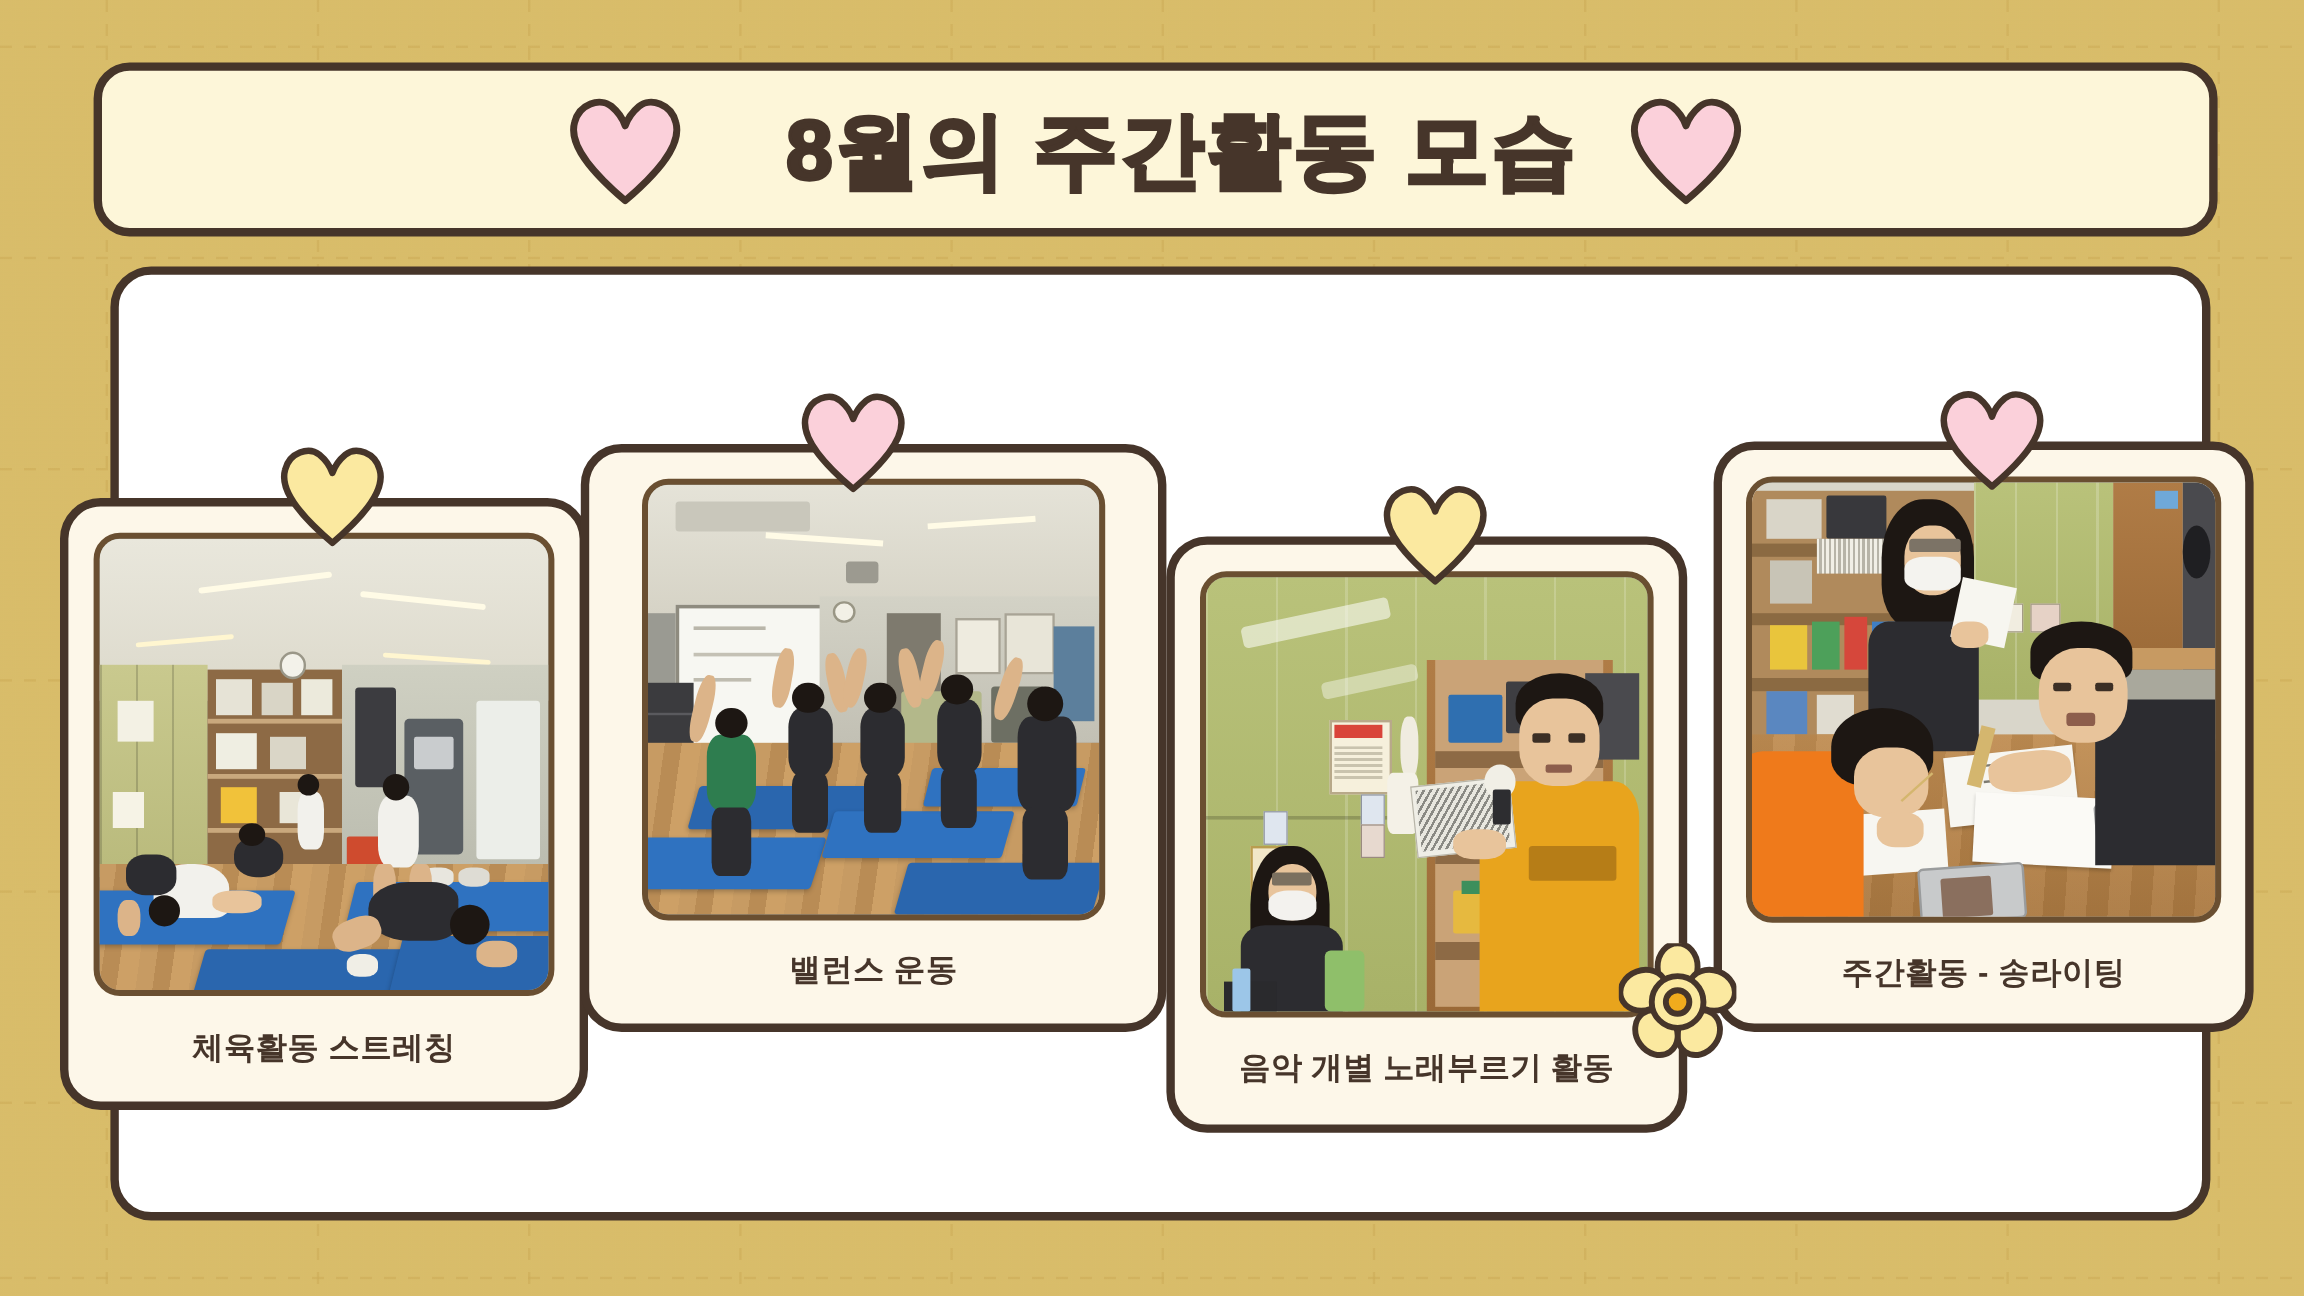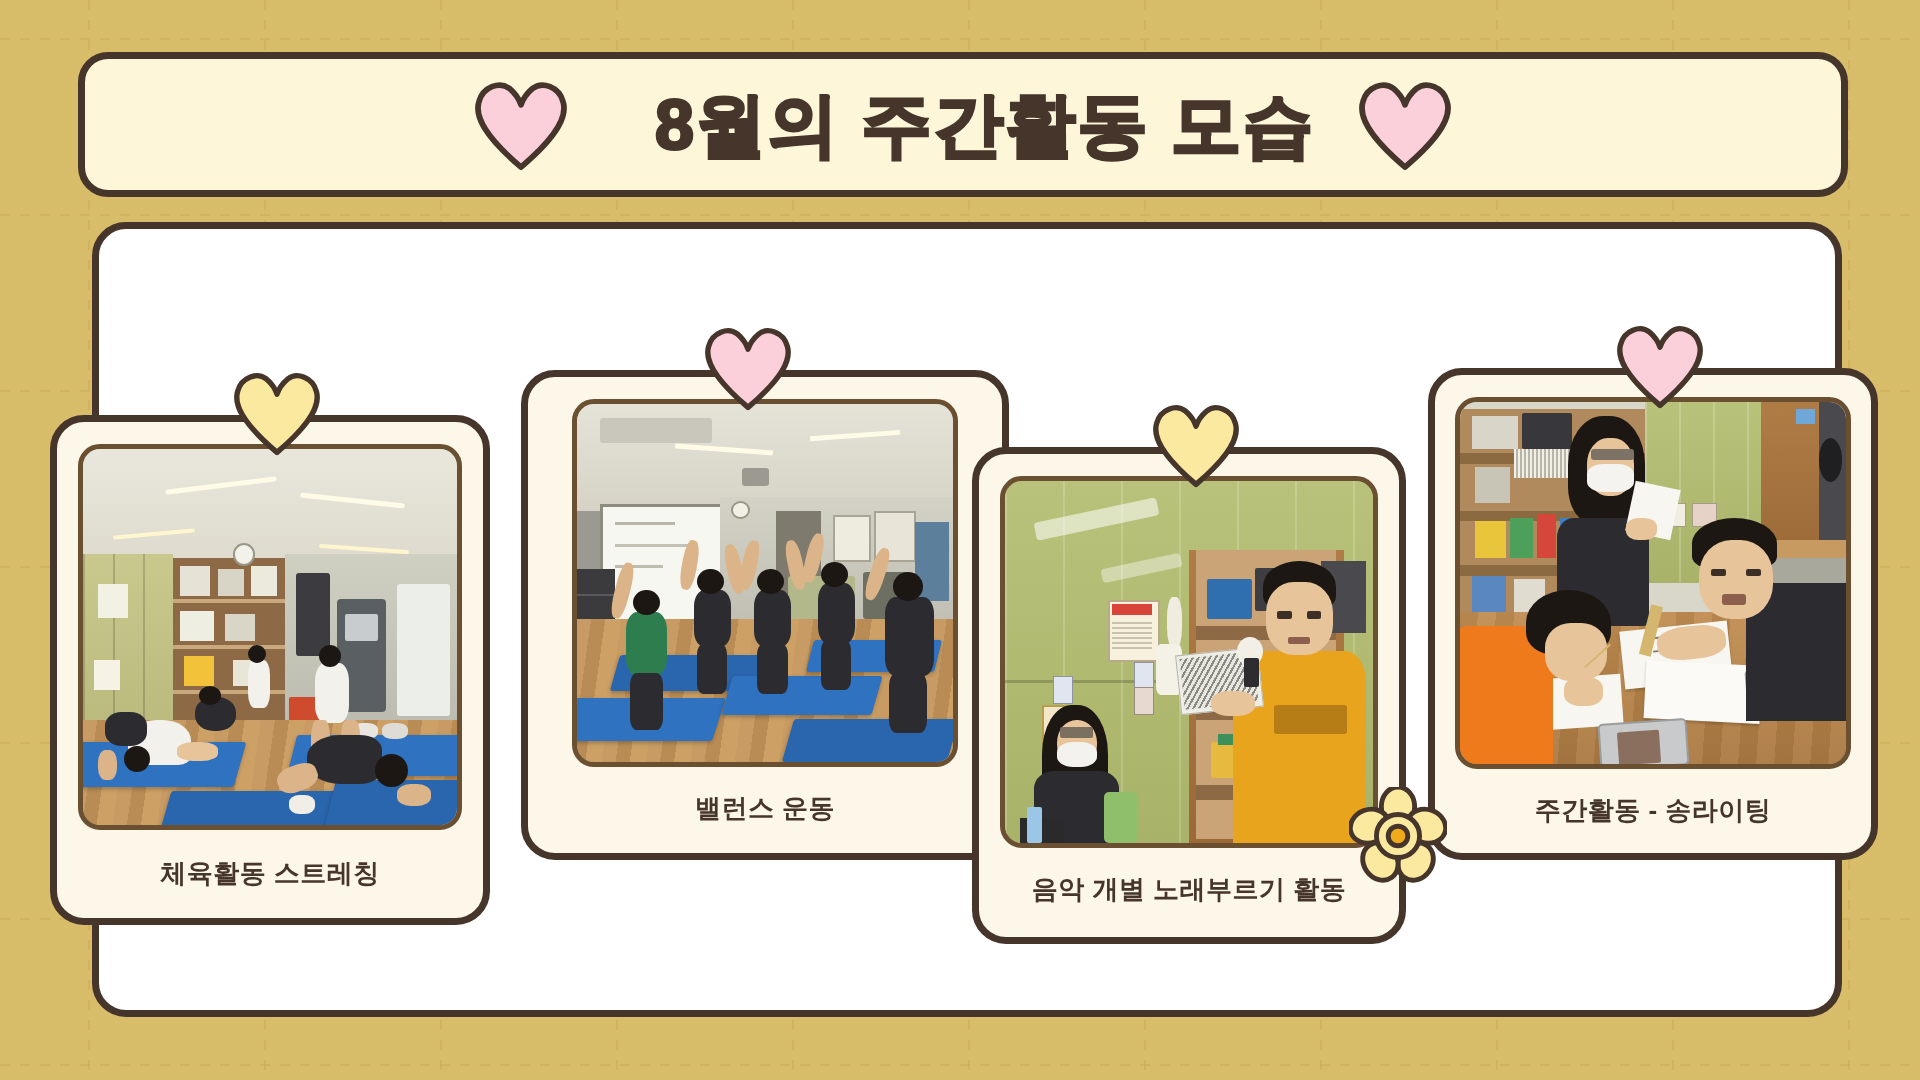--- a/index.html
+++ b/index.html
@@ -250,21 +250,21 @@
       <div class="r hair" style="left:31%;top:63%;width:6%;height:5%;border-radius:50%"></div>
       <div class="r shirt-w" style="left:44%;top:56%;width:6%;height:13%;border-radius:30%"></div>
       <div class="r hair" style="left:44%;top:52%;width:5%;height:5%;border-radius:50%"></div>
 
       <div class="r" style="left:40%;top:25%;width:5%;height:5%;background:#f3f2ea;border:2px solid #9a9788;border-radius:50%"></div>
     </div>
   </div>
   <div class="caption" style="margin-top:26px;">체육활동 스트레칭</div>
 </div>
 
-<div class="photo-card" style="left:521px; top:370px; width:488px; height:490px;">
+<div class="photo-card" style="left:484px; top:370px; width:488px; height:490px;">
   <div class="card-heart" style="left:175px; top:-52px;">
     <svg class="heart-svg" width="90" height="86" viewBox="0 0 100 96">
       <path d="M50 92 C 10 58, 2 38, 6 24 C 10 8, 28 2, 38 10 C 44 15, 48 21, 50 27
                C 52 21, 56 15, 62 10 C 72 2, 90 8, 94 24 C 98 38, 90 58, 50 92 Z" fill="#fbd0da" stroke="#46352a" stroke-width="6" stroke-linejoin="round"></path>
     </svg>
   </div>
 
   <div class="photo-frame" style="width:386px; height:368px; margin-top:22px;">
     <div class="scene">
       <div class="r" style="left:0;top:0;width:100%;height:30%;background:linear-gradient(#e5e3d8,#d6d3c6)"></div>
@@ -404,21 +404,21 @@
       <div class="r" style="left:47%;top:47%;width:22%;height:16%;background:#efeee6;border:1px solid #b8b5a8;transform:rotate(-6deg)"></div>
       <div class="r" style="left:48%;top:48%;width:20%;height:14%;background:repeating-linear-gradient(125deg,#8a8a84 0 2px,#e8e7df 2px 5px);transform:rotate(-6deg)"></div>
       <div class="r skin" style="left:56%;top:58%;width:12%;height:7%;border-radius:40%"></div>
 
       <div class="r" style="left:63%;top:43%;width:7%;height:8%;background:#f1efe6;border-radius:50%"></div>
       <div class="r" style="left:65%;top:49%;width:4%;height:8%;background:#2d2d30;border-radius:2px"></div>
 
       <div class="r" style="left:73%;top:62%;width:20%;height:8%;background:rgba(90,55,15,.35);border-radius:3px"></div>
     </div>
   </div>
-  <div class="caption" style="margin-top:24px;">음악 개별 노래부르기 활동</div>
+  <div class="caption" style="margin-top:24px;font-family:Liberation Serif, serif;">음악 개별 노래부르기 활동</div>
 </div>
 
 <div class="photo-card" style="left:1428px; top:368px; width:450px; height:492px;">
   <div class="card-heart" style="left:180px; top:-52px;">
     <svg class="heart-svg" width="90" height="86" viewBox="0 0 100 96">
       <path d="M50 92 C 10 58, 2 38, 6 24 C 10 8, 28 2, 38 10 C 44 15, 48 21, 50 27
                C 52 21, 56 15, 62 10 C 72 2, 90 8, 94 24 C 98 38, 90 58, 50 92 Z" fill="#fbd0da" stroke="#46352a" stroke-width="6" stroke-linejoin="round"></path>
     </svg>
   </div>
 

